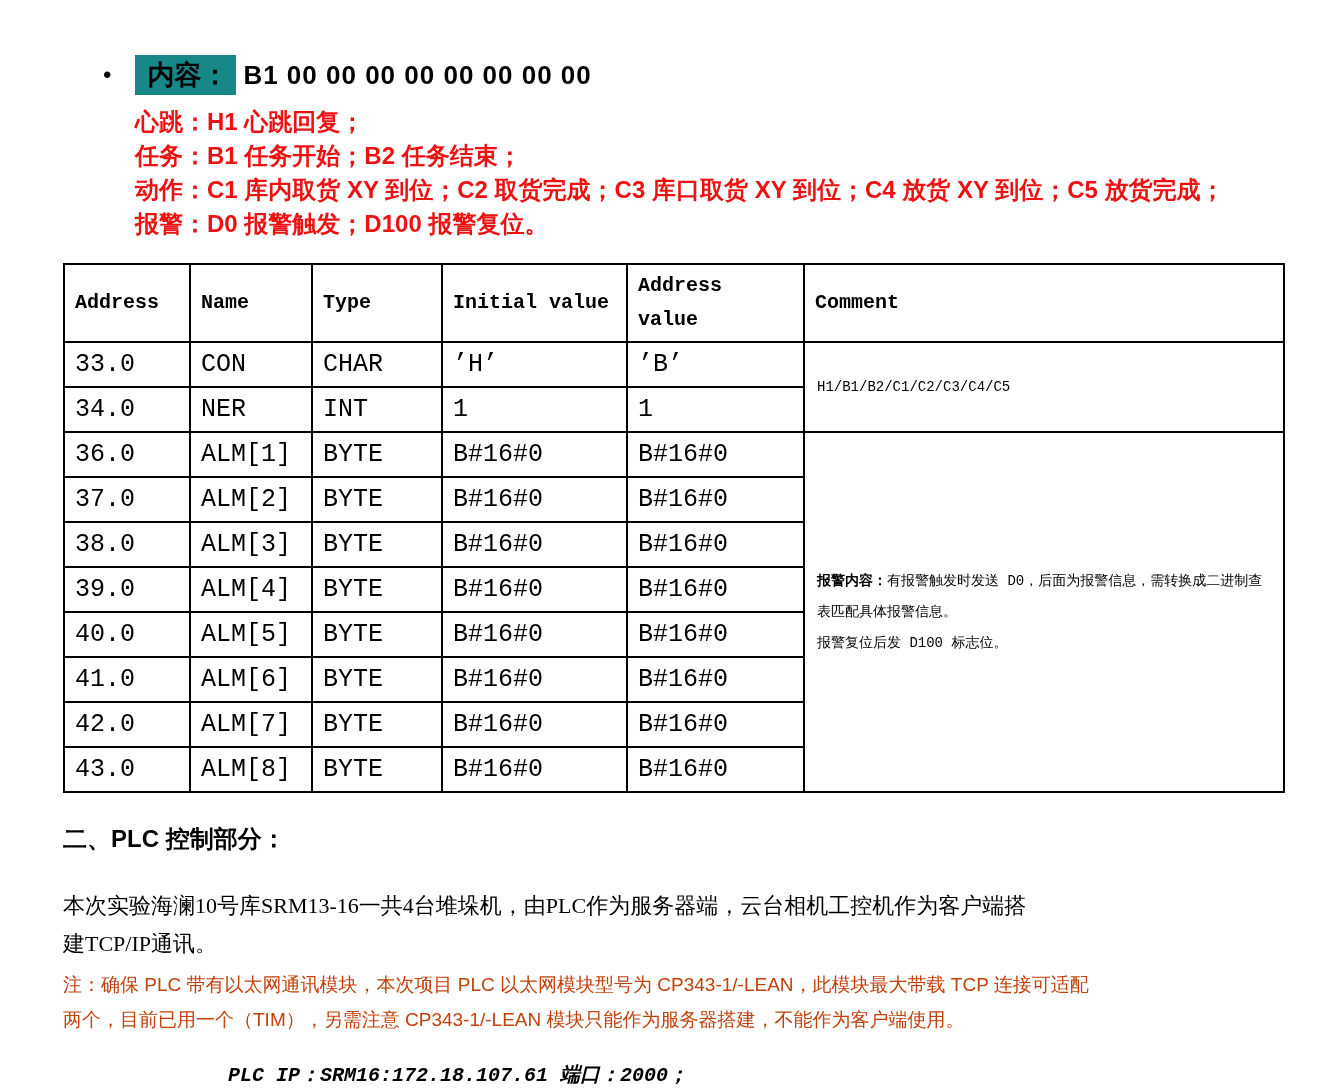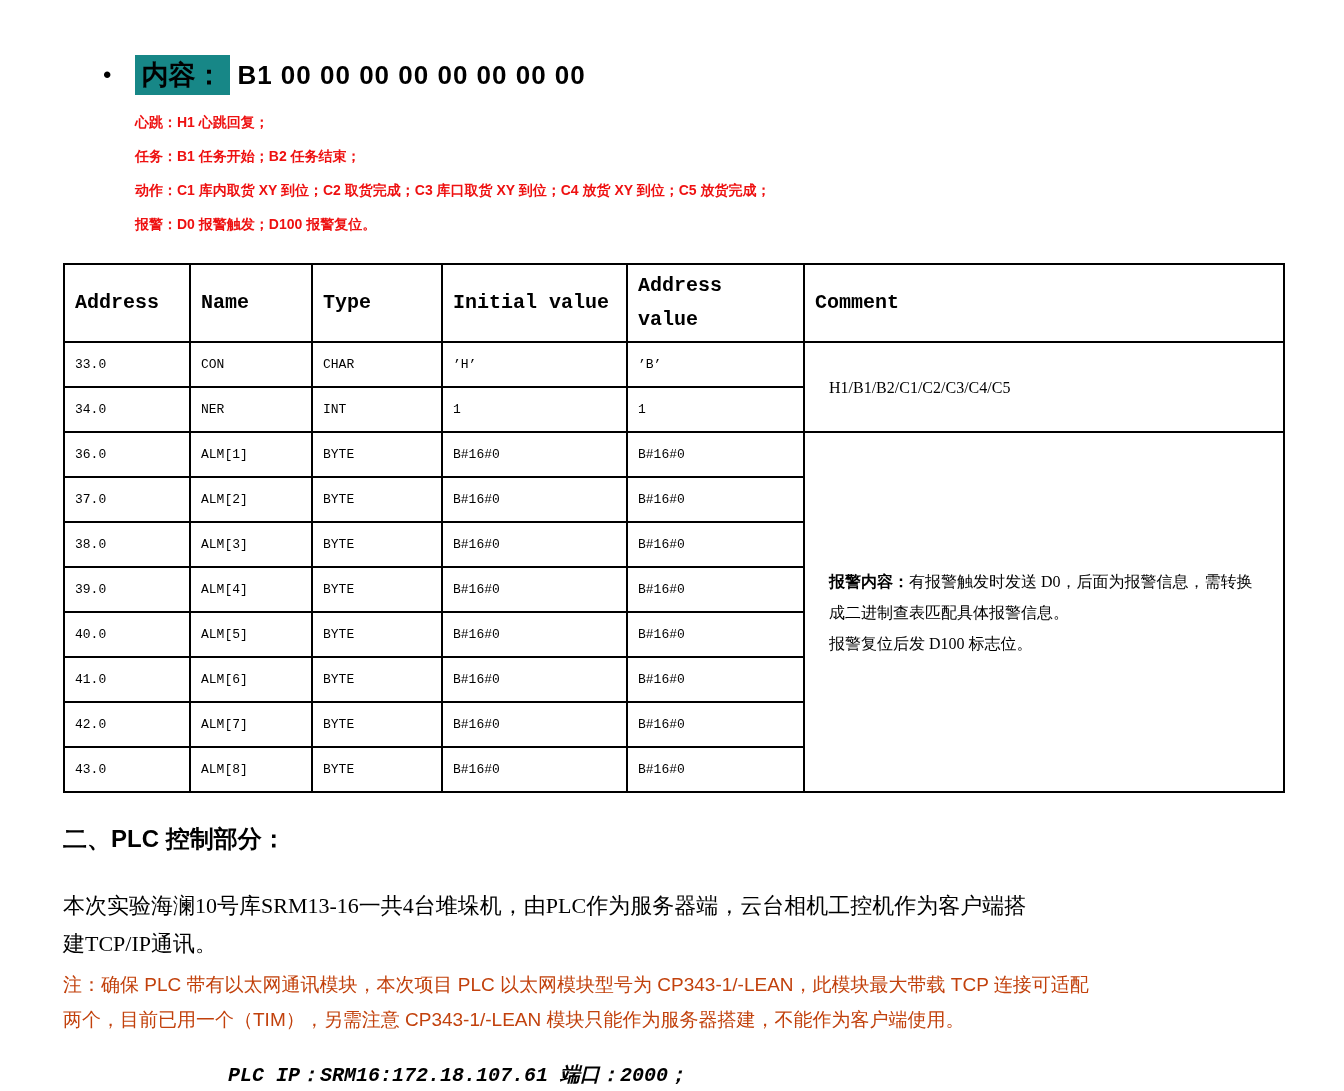--- a/index.html
+++ b/index.html
@@ -8,46 +8,46 @@
     background:#ffffff;color:#000;
     font-family:"Liberation Sans",sans-serif;
   }
   .page{padding:55px 61px 0 63px;}
 
   
   .bullet-row{display:flex;align-items:center;margin:0 0 10px 40px;}
   .bullet-marker{font-size:24px;line-height:40px;margin-right:24px;}
   .hl-label{
     background:#178787;color:#000;font-weight:bold;font-size:27px;
-    padding:4px 8px 4px 6px;line-height:32px;
+    padding:4px 8px 4px 12px;line-height:32px;
   }
   .bullet-value{font-weight:bold;font-size:26px;margin-left:7px;letter-spacing:1px;}
 
   
   .red-lines{margin-left:72px;}
   .red-lines div{
-    color:#ee1111;font-weight:bold;font-size:14px;line-height:34px;
+    color:#ee1111;font-weight:bold;font-size:24px;line-height:34px;
     white-space:nowrap;
   }
 
   
   table.plc-table{
     border-collapse:collapse;margin-top:22px;width:1220px;
     font-family:"Liberation Mono","DejaVu Sans Mono",monospace;
     table-layout:fixed;
   }
   .plc-table th,.plc-table td{
     border:2px solid #000;text-align:left;vertical-align:middle;
     padding:4px 10px;box-sizing:border-box;overflow:hidden;
   }
   .plc-table th{font-size:20px;font-weight:bold;height:34px;line-height:34px;}
-  .plc-table td{font-size:13px;height:35px;line-height:35px;}
+  .plc-table td{font-size:25px;height:35px;line-height:35px;}
   .plc-table td.comment-cell{
-    font-family:Liberation Serif, serif;
-    font-size:16px;line-height:31px;padding:4px 24px;
+    font-family:Liberation Mono, monospace;
+    font-size:14px;line-height:31px;padding:4px 12px;
     white-space:normal;
   }
   .plc-table td.comment-cell b{font-family:inherit;}
 
   
   .section-heading{margin:30px 0 0 0;font-size:24px;font-weight:bold;}
 
   
   .para{margin-top:32px;font-family:"Liberation Serif","DejaVu Serif",serif;}
   .para div{font-size:22px;line-height:38px;white-space:nowrap;}

